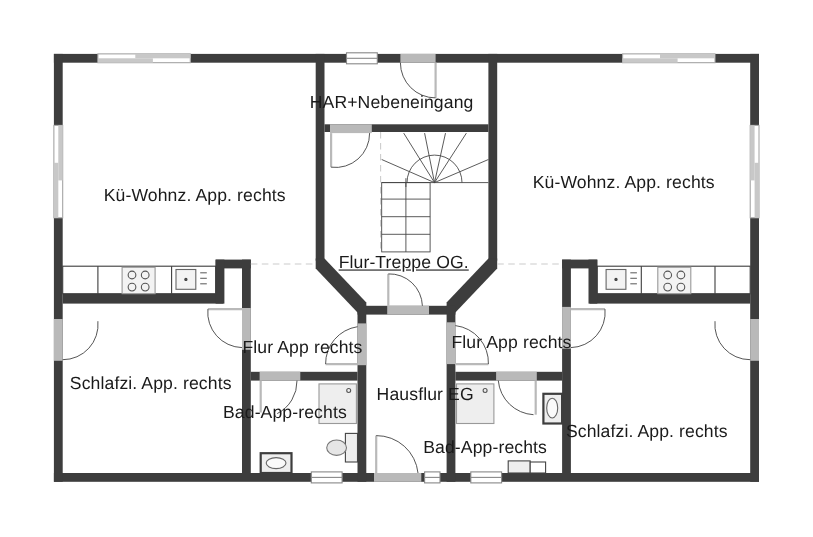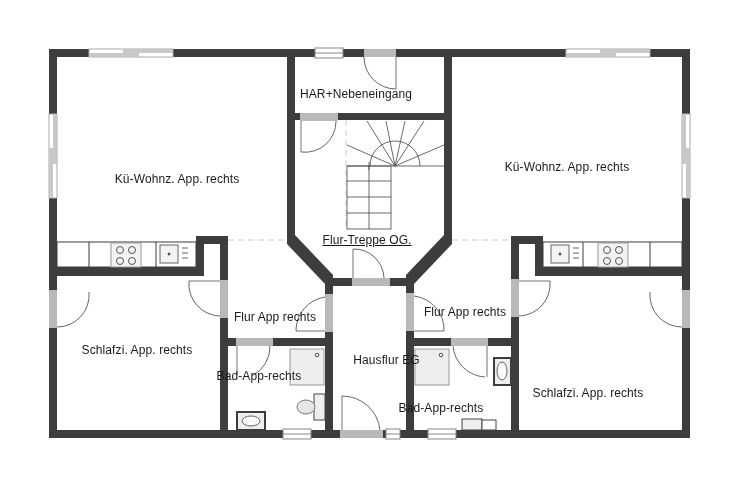--- a/index.html
+++ b/index.html
@@ -1,19 +1,19 @@
 <!DOCTYPE html>
 <html><head>
 <meta charset="utf-8">
 <style>
   html, body { margin:0; padding:0; background:#ffffff; }
   body { width:739px; height:488px; position:relative; overflow:hidden;
          font-family:"Liberation Sans", "DejaVu Sans", sans-serif; }
   #plan { position:absolute; left:0; top:0; }
-  .room-label { position:absolute; font-size:12px; color:#1a1a1a; white-space:nowrap;
+  .room-label { position:absolute; font-size:16px; color:#1a1a1a; white-space:nowrap;
                 transform:translate(-50%,-50%); letter-spacing:0.1px; }
 </style>
 </head>
 <body>
 
 <svg id="plan" width="739" height="488" viewBox="0 0 739 488">
 
   <g fill="#3d3d3d">
     <rect x="49" y="49" width="641" height="8"></rect>
     <rect x="49" y="430" width="641" height="8"></rect>

